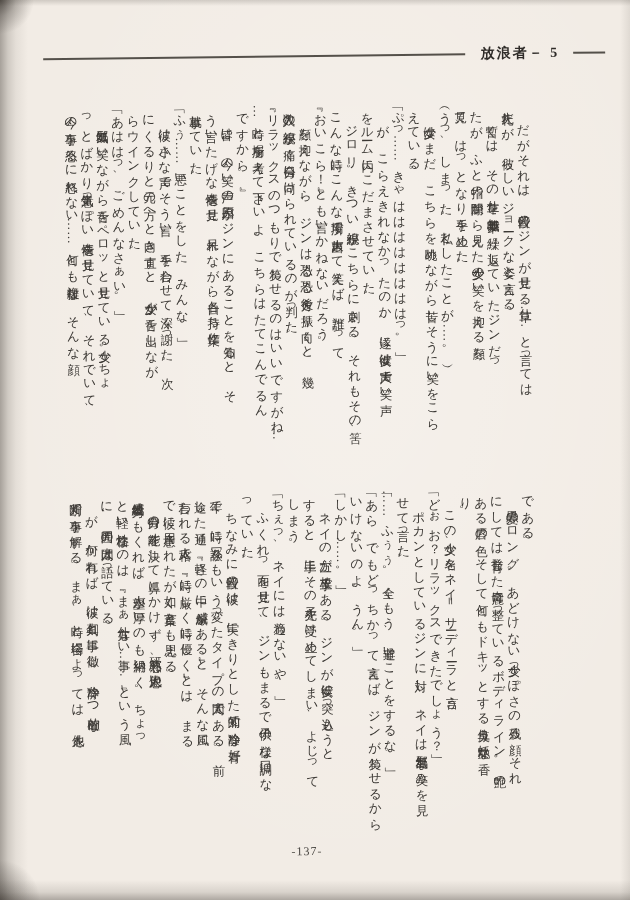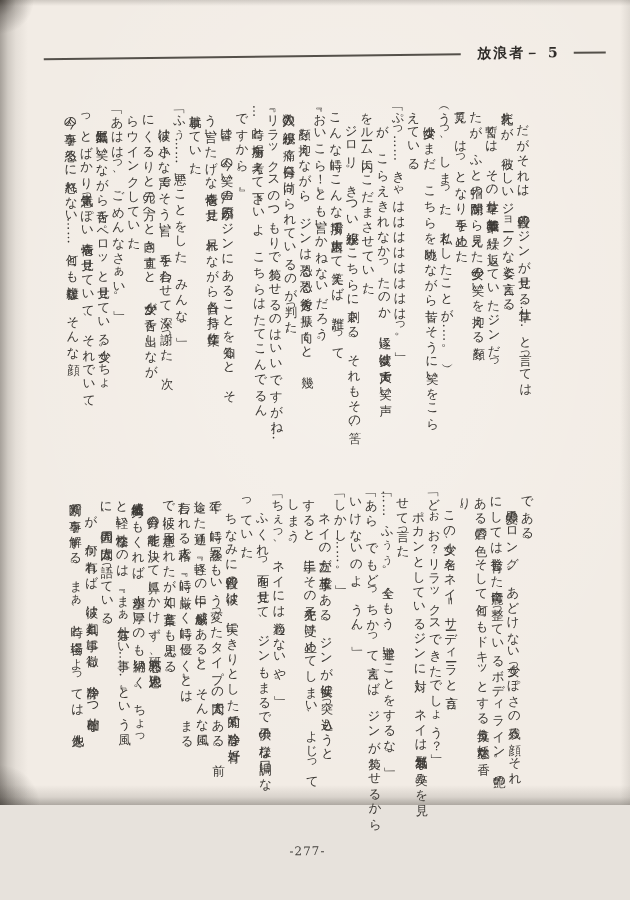--- a/index.html
+++ b/index.html
@@ -2,24 +2,25 @@
 <html><head>
 <meta charset="utf-8">
 <style>
   html,body{margin:0;padding:0;}
   body{
     width:630px;height:900px;overflow:hidden;
     background:#e7e2dc;
     font-family:"DejaVu Serif","Liberation Serif",serif;
   }
   .page{
-    position:relative;width:630px;height:805px;
+    position:relative;width:630px;height:900px;
     background:
       radial-gradient(ellipse at 55% 40%, rgba(255,255,255,0.25), rgba(0,0,0,0) 70%),
       #f2ece5;
+    font-family: Liberation Serif, serif;
   }
   .content{position:absolute;inset:0;transform:rotate(-0.7deg);transform-origin:50% 50%;}
   
   .header{
     position:absolute;top:46px;left:48px;right:20px;height:20px;
     display:flex;align-items:center;
   }
   .rule{border-top:2px solid #54504a;height:0;}
   .rule-left{flex:1;margin-right:16px;}
   .rule-right{width:32px;margin-left:14px;}
@@ -144,21 +145,21 @@
         <div class="tline">で彼に用意されたが如く言葉とも思える。</div>
         <div class="tline">　自分の才能を決して鼻にかけず、研究熱心、他人思い、</div>
         <div class="tline">成績優秀ともくれば、人望が厚いのも納得いく。ちょっ</div>
         <div class="tline">と軽い性格なのは、『まぁ仕方ない事……』という風</div>
         <div class="tline">に、周囲の人間は語っている。</div>
         <div class="tline">　が、何か有れば、彼は真剣と事に徹し、冷静かつ的確な</div>
         <div class="tline">判断で事を解する。まぁ、時と場合によっては、他人を</div>
       </div>
 
     <div class="footer">
-      <span>-277-</span>
+      <span>-137-</span>
     </div>
 
   </div>
 
   <div class="shadow shadow-top"></div>
   <div class="shadow shadow-right"></div>
   <div class="shadow shadow-left"></div>
   <div class="shadow shadow-bottom"></div>
   <div class="shadow corner-tl"></div>
   <div class="shadow corner-bl"></div>

